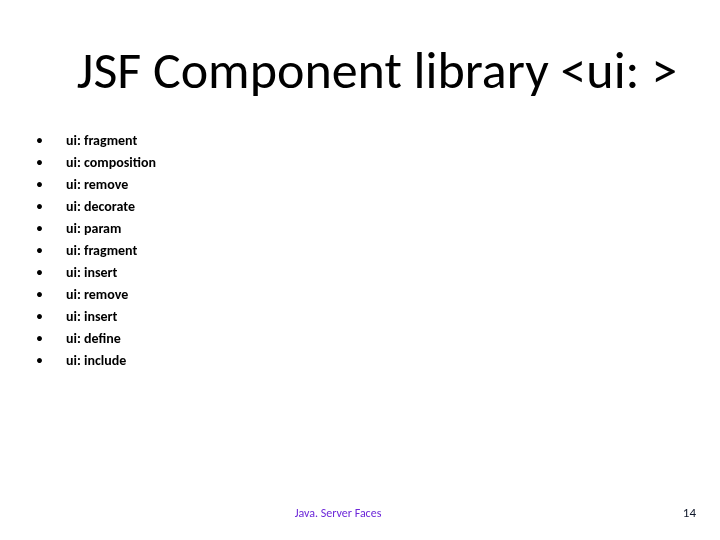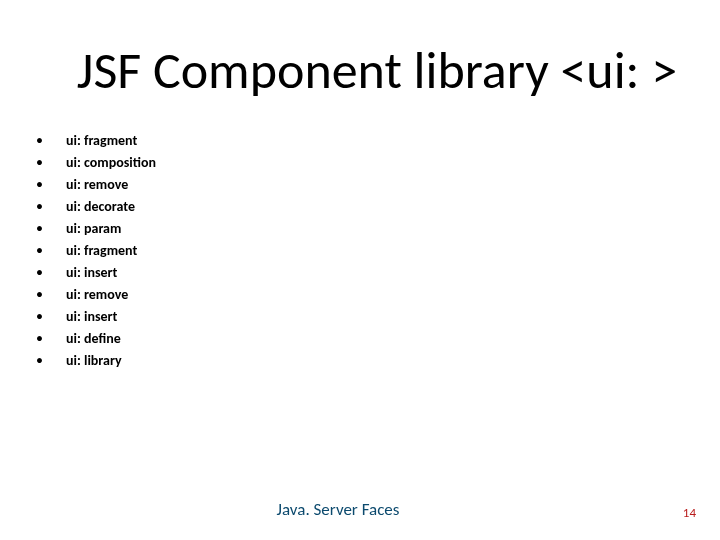--- a/index.html
+++ b/index.html
@@ -47,29 +47,29 @@
     text-align: left;
     font-weight: 400;
     font-size: 14px;
   }
   .footer-center {
     position: absolute;
     bottom: 20px;
     left: 0;
     width: 676px;
     text-align: center;
-    font-size: 17px;
-    color: #0c4a6e;
+    font-size: 12px;
+    color: #6d28d9;
   }
   .footer-right {
     position: absolute;
     bottom: 20px;
     right: 24px;
     font-size: 13px;
-    color: #b91c1c;
+    color: #0f172a;
   }
 </style>
 </head>
 <body>
 
 <div class="slide">
 
   <div class="title">JSF Component library &lt;ui: &gt;</div>
 
   <div class="body">
@@ -108,20 +108,20 @@
     <div class="item">
       <span class="bullet">•</span>
       <span>ui: insert</span>
     </div>
     <div class="item">
       <span class="bullet">•</span>
       <span>ui: define</span>
     </div>
     <div class="item">
       <span class="bullet">•</span>
-      <span>ui: library</span>
+      <span>ui: include</span>
     </div>
   </div>
 
   <div class="footer-center">Java. Server Faces</div>
   <div class="footer-right">14</div>
 
 </div>
 
 </body></html>

